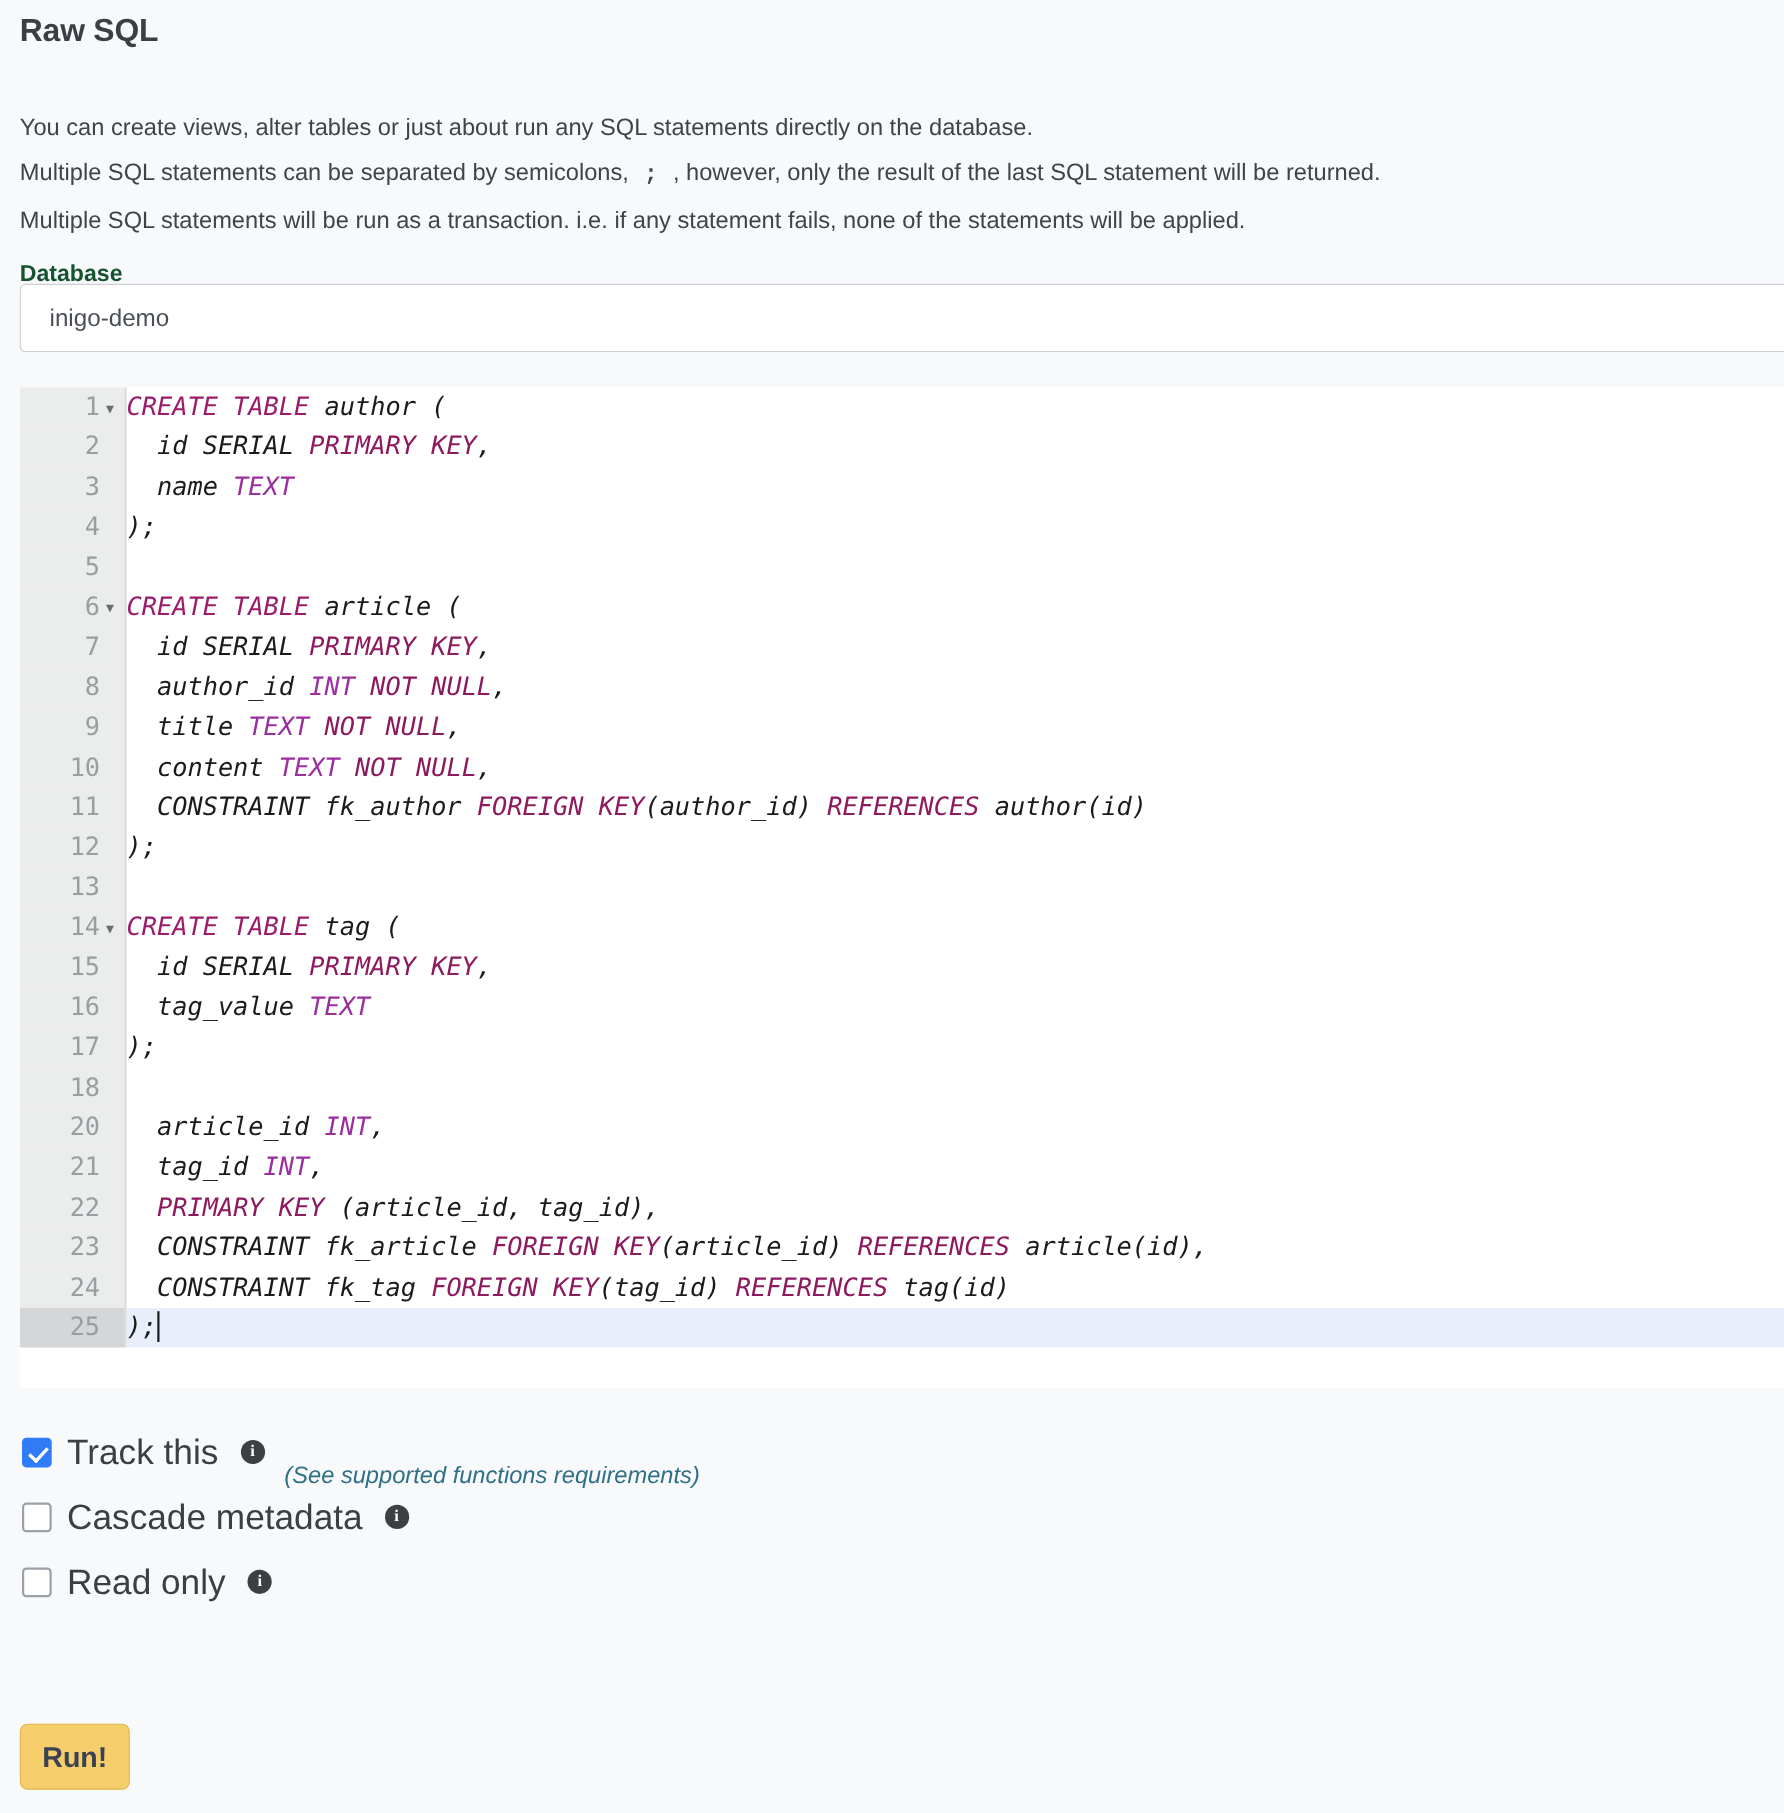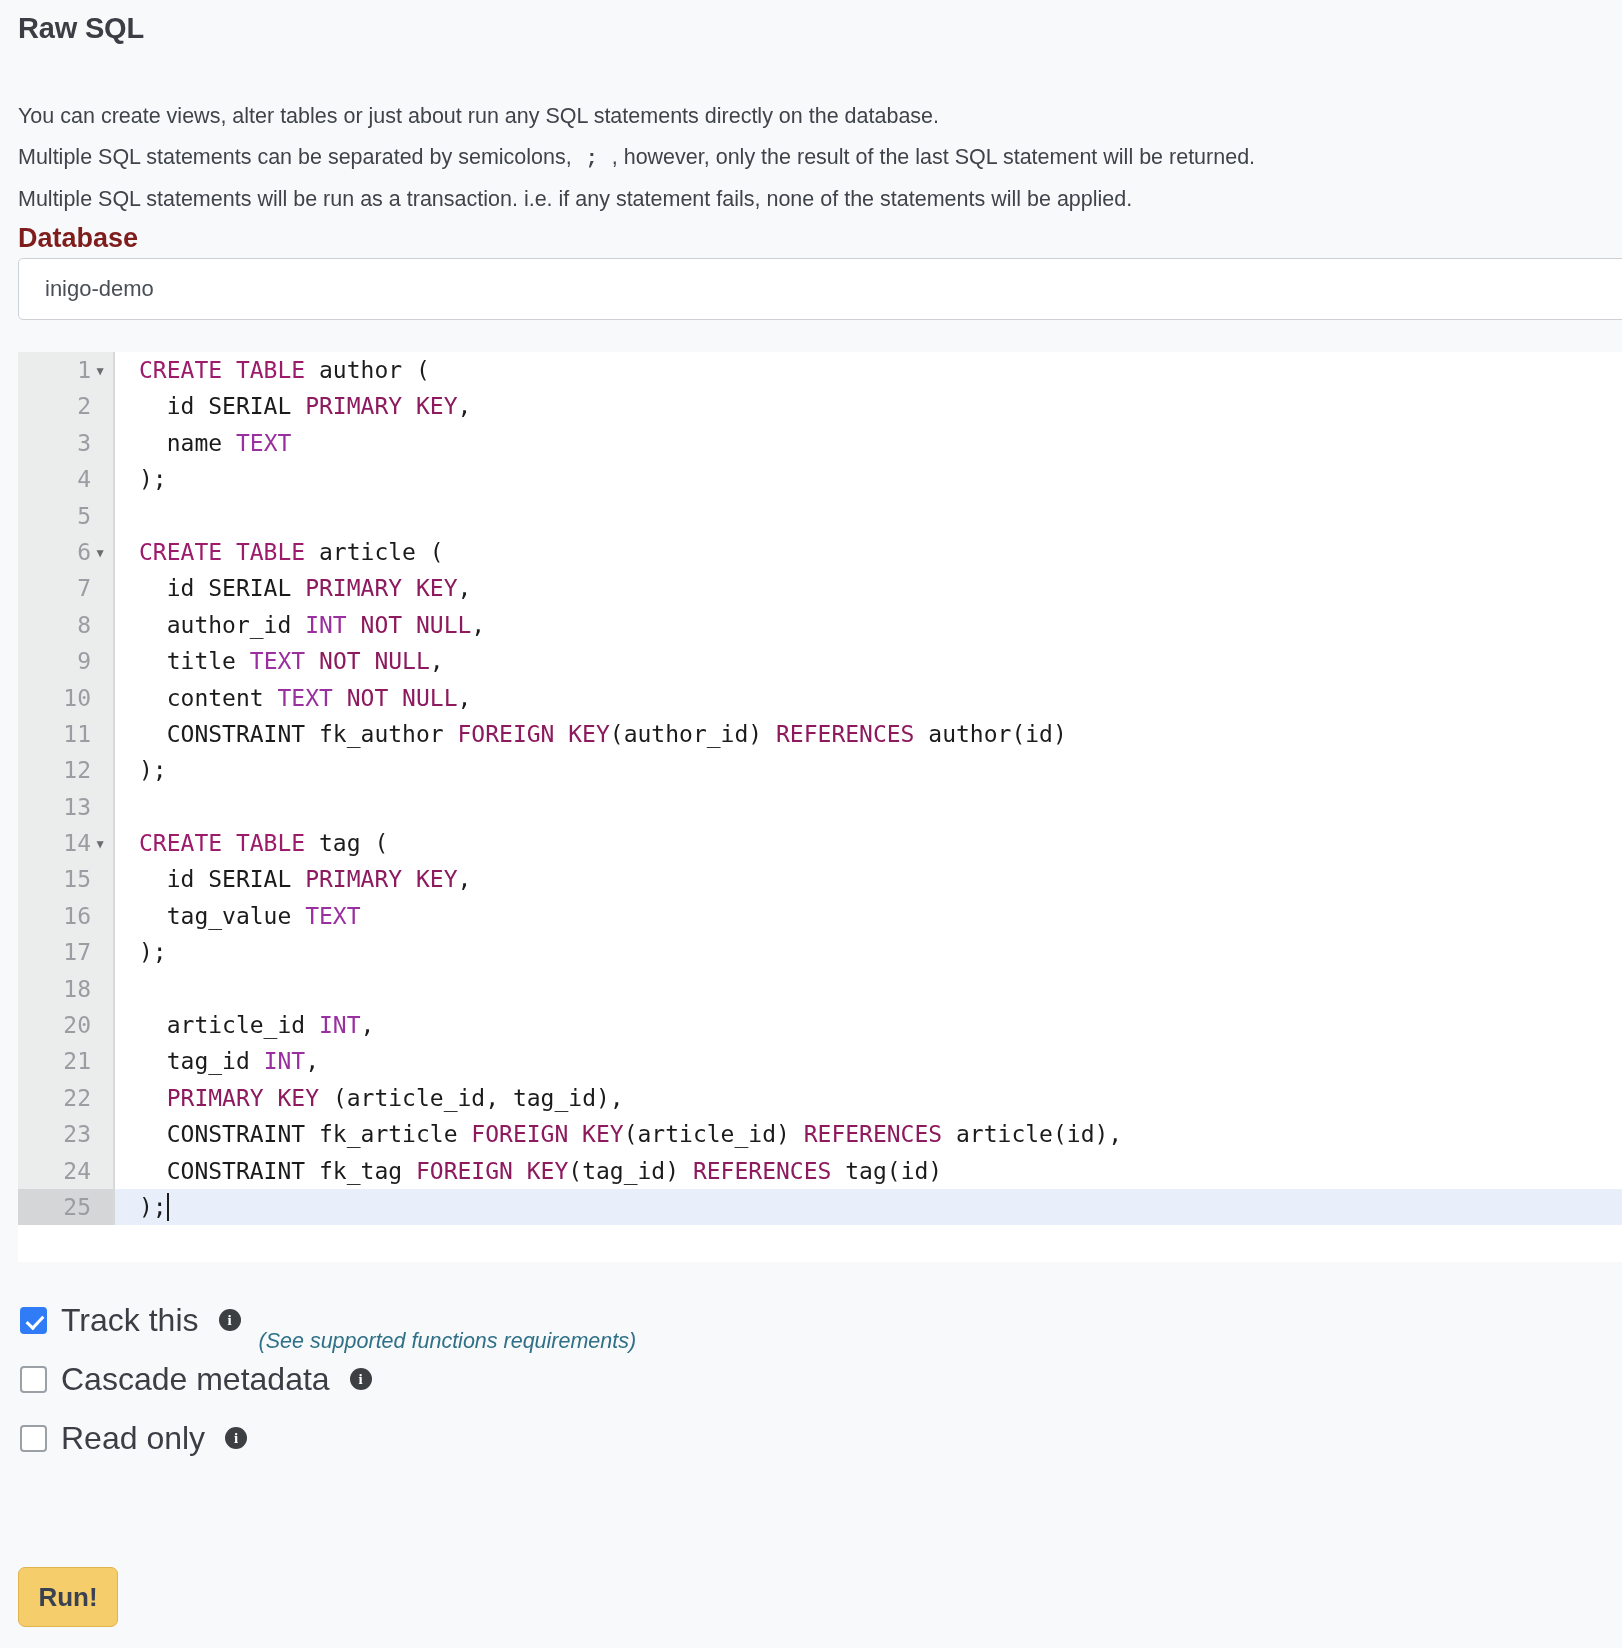--- a/index.html
+++ b/index.html
@@ -26,22 +26,22 @@
   }
   .desc div { white-space: nowrap; }
   .desc .semi {
     font-family: "Liberation Mono", monospace;
     font-weight: bold;
     padding: 0 14px;
     font-size: 20px;
   }
 
   .db-label {
-    position: absolute; left: 18px; top: 223px;
-    font-size: 27px; font-weight: bold; color: #7f1d1d;
+    position: absolute; left: 18px; top: 237px;
+    font-size: 21px; font-weight: bold; color: #14532d;
   }
 
   .db-select {
     position: absolute; left: 18px; top: 258px;
     width: 1640px; height: 62px;
     background: #fff;
     border: 1px solid #cdd1d6;
     border-radius: 5px;
     font-size: 22px; color: #4a4f56;
     padding: 0 26px;
@@ -91,23 +91,24 @@
   .fold.empty { color: transparent; }
 
   .sep {
     width: 2px; min-width: 2px;
     background: #d8d8d8;
   }
 
   .code-cell {
     flex: 1;
     line-height: 36.4px;
-    padding-left: 24px;
+    padding-left: 0;
     white-space: pre;
     color: #1b1b1b;
+    font-style: italic;
   }
 
   .kw   { color: #9c1b6a; }   
   .typ  { color: #9a2fa0; }   
   .kw2  { color: #8d1a5e; }   
 
   .caret {
     display: inline-block;
     width: 2px; height: 28px;
     background: #1b1b1b;

